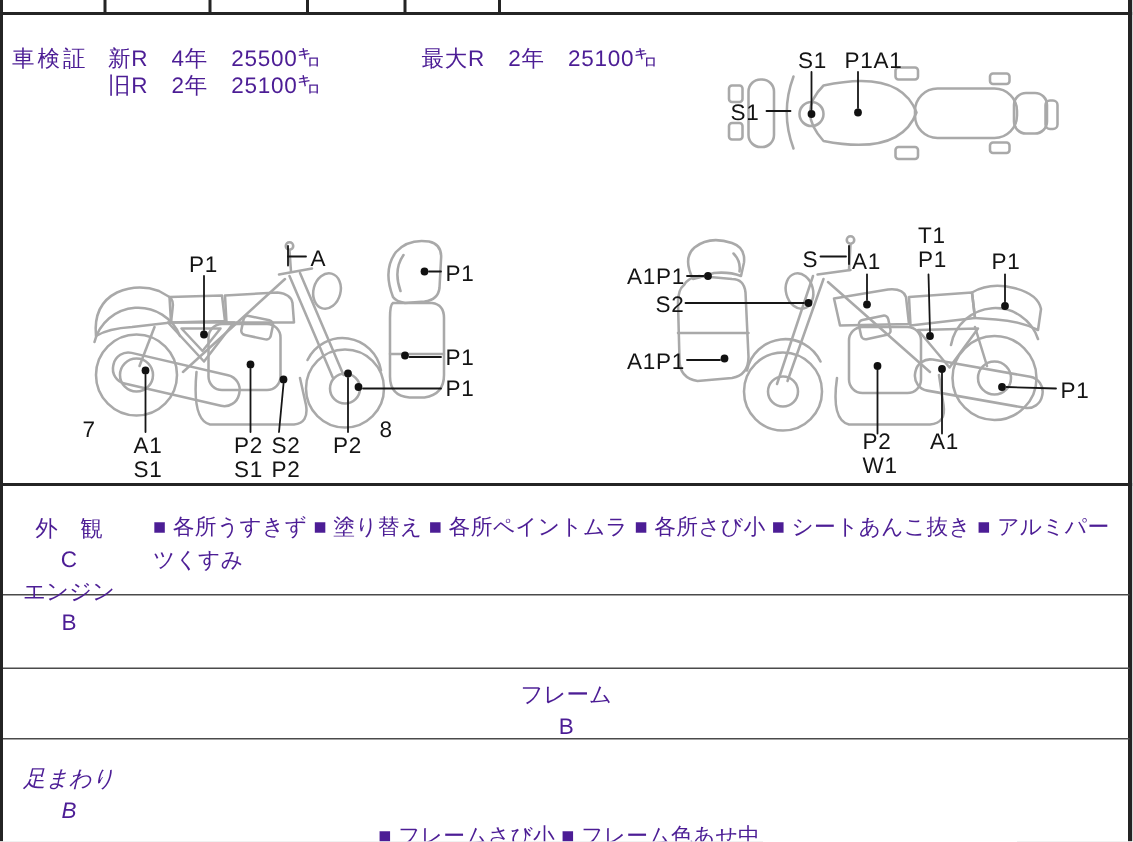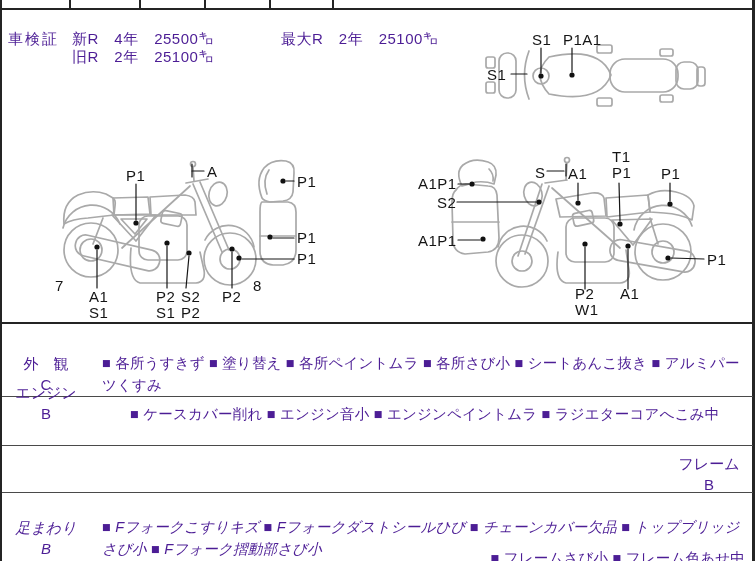--- a/index.html
+++ b/index.html
@@ -13,21 +13,21 @@
   .shaken span{position:absolute;font-size:15px;letter-spacing:.5px;white-space:pre;}
   
   svg.diagram{position:absolute;left:0;top:0;}
   svg.diagram path,svg.diagram circle.part,svg.diagram rect,svg.diagram ellipse{
     fill:none;stroke:#a9a9a9;stroke-width:1.7;stroke-linecap:round;stroke-linejoin:round;}
   svg.diagram .leader{stroke:#161616;stroke-width:1.2;fill:none;}
   svg.diagram .dot{fill:#111;stroke:none;}
   svg.diagram text{fill:#141414;font-size:15px;letter-spacing:.5px;
     font-family:"Liberation Sans","DejaVu Sans",sans-serif;}
   
-  .section-row{position:absolute;left:2px;right:2px;display:flex;align-items:flex-end;}
+  .section-row{position:absolute;left:2px;right:2px;display:flex;align-items:center;}
   .sec-label{width:88px;flex:0 0 88px;text-align:center;font-size:15px;line-height:21px;padding-top:7px;white-space:pre;}
   .sec-grade{display:block;font-size:15px;line-height:22px;}
   .sec-items{flex:1;font-size:14.5px;line-height:21.5px;padding:7px 8px 0 12px;letter-spacing:.2px;}
 </style>
 </head>
 <body>
 
 <div class="sheet">
 
   <div class="vline" style="left:0;top:0;width:2px;height:561px;"></div>
@@ -208,25 +208,23 @@
   <div class="hline thin" style="left:2px;top:396px;width:751px;height:1.2px;"></div>
   <div class="hline thin" style="left:2px;top:445px;width:751px;height:1.2px;"></div>
   <div class="hline thin" style="left:2px;top:492px;width:751px;height:1.2px;"></div>
   <div id="sections-container">
       <div class="section-row" style="top: 324px; height: 72px;">
         <div class="sec-label">外　観<span class="sec-grade">C</span></div>
         <div class="sec-items">■ 各所うすきず  ■ 塗り替え  ■ 各所ペイントムラ  ■ 各所さび小  ■ シートあんこ抜き  ■ アルミパーツくすみ</div>
       </div>
       <div class="section-row" style="top: 378px; height: 47px; gap: 28px;">
         <div class="sec-label">エンジン<span class="sec-grade">B</span></div>
-        <div class="sec-items">■ ケースカバー削れ  ■ エンジン音小  ■ エンジンペイントムラ  ■ ラジエターコアへこみ中</div>
       </div>
       <div class="section-row" style="top: 446px; height: 46px; flex-direction: column;">
         <div class="sec-label">フレーム<span class="sec-grade">B</span></div>
         <div class="sec-items">■ フレームさび小  ■ フレーム色あせ中</div>
       </div>
       <div class="section-row" style="top: 494px; height: 66px; font-style: italic;">
         <div class="sec-label">足まわり<span class="sec-grade">B</span></div>
-        <div class="sec-items">■ Fフォークこすりキズ  ■ Fフォークダストシールひび  ■ チェーンカバー欠品  ■ トップブリッジさび小  ■ Fフォーク摺動部さび小</div>
       </div>
     </div>
 
 </div>
 
 </body></html>

